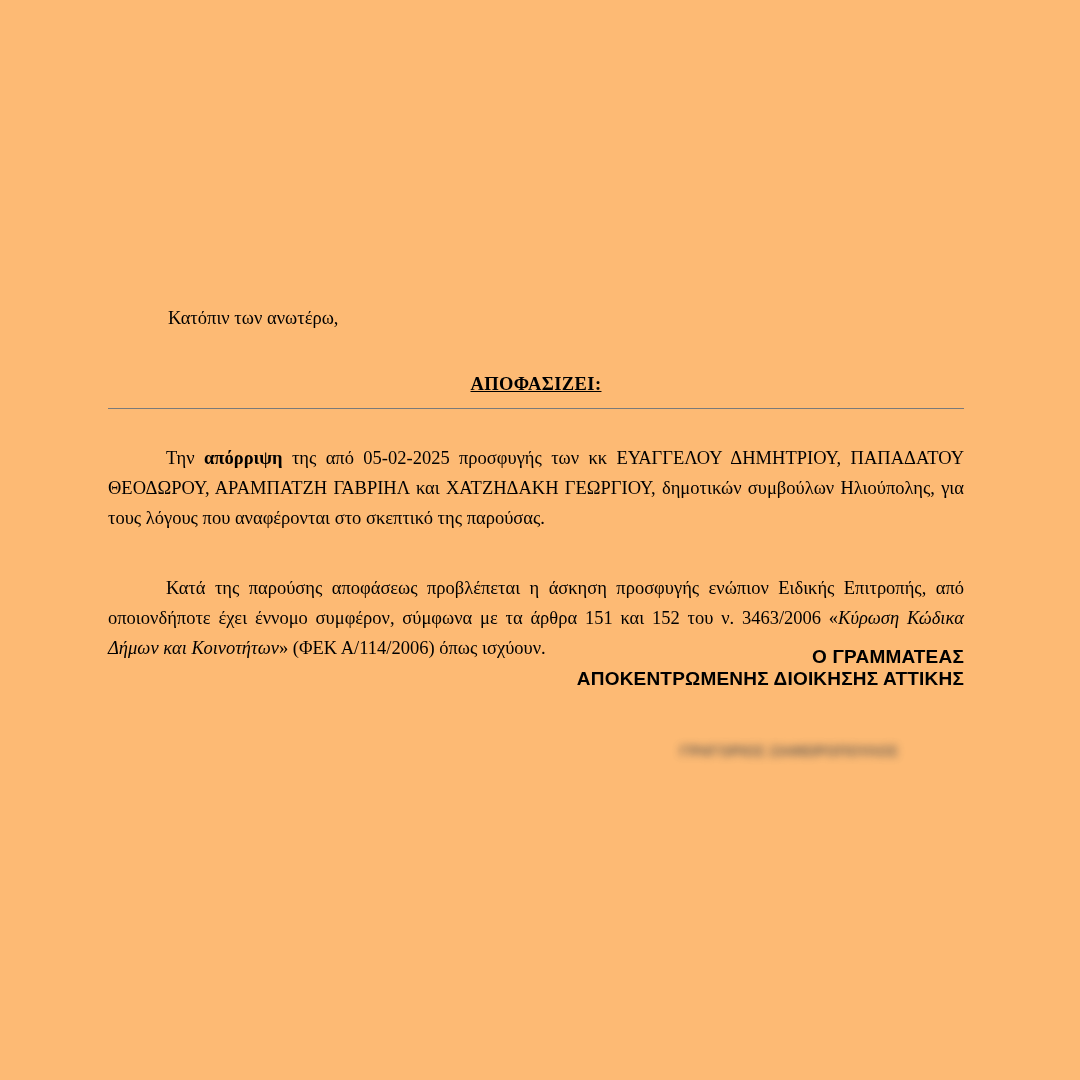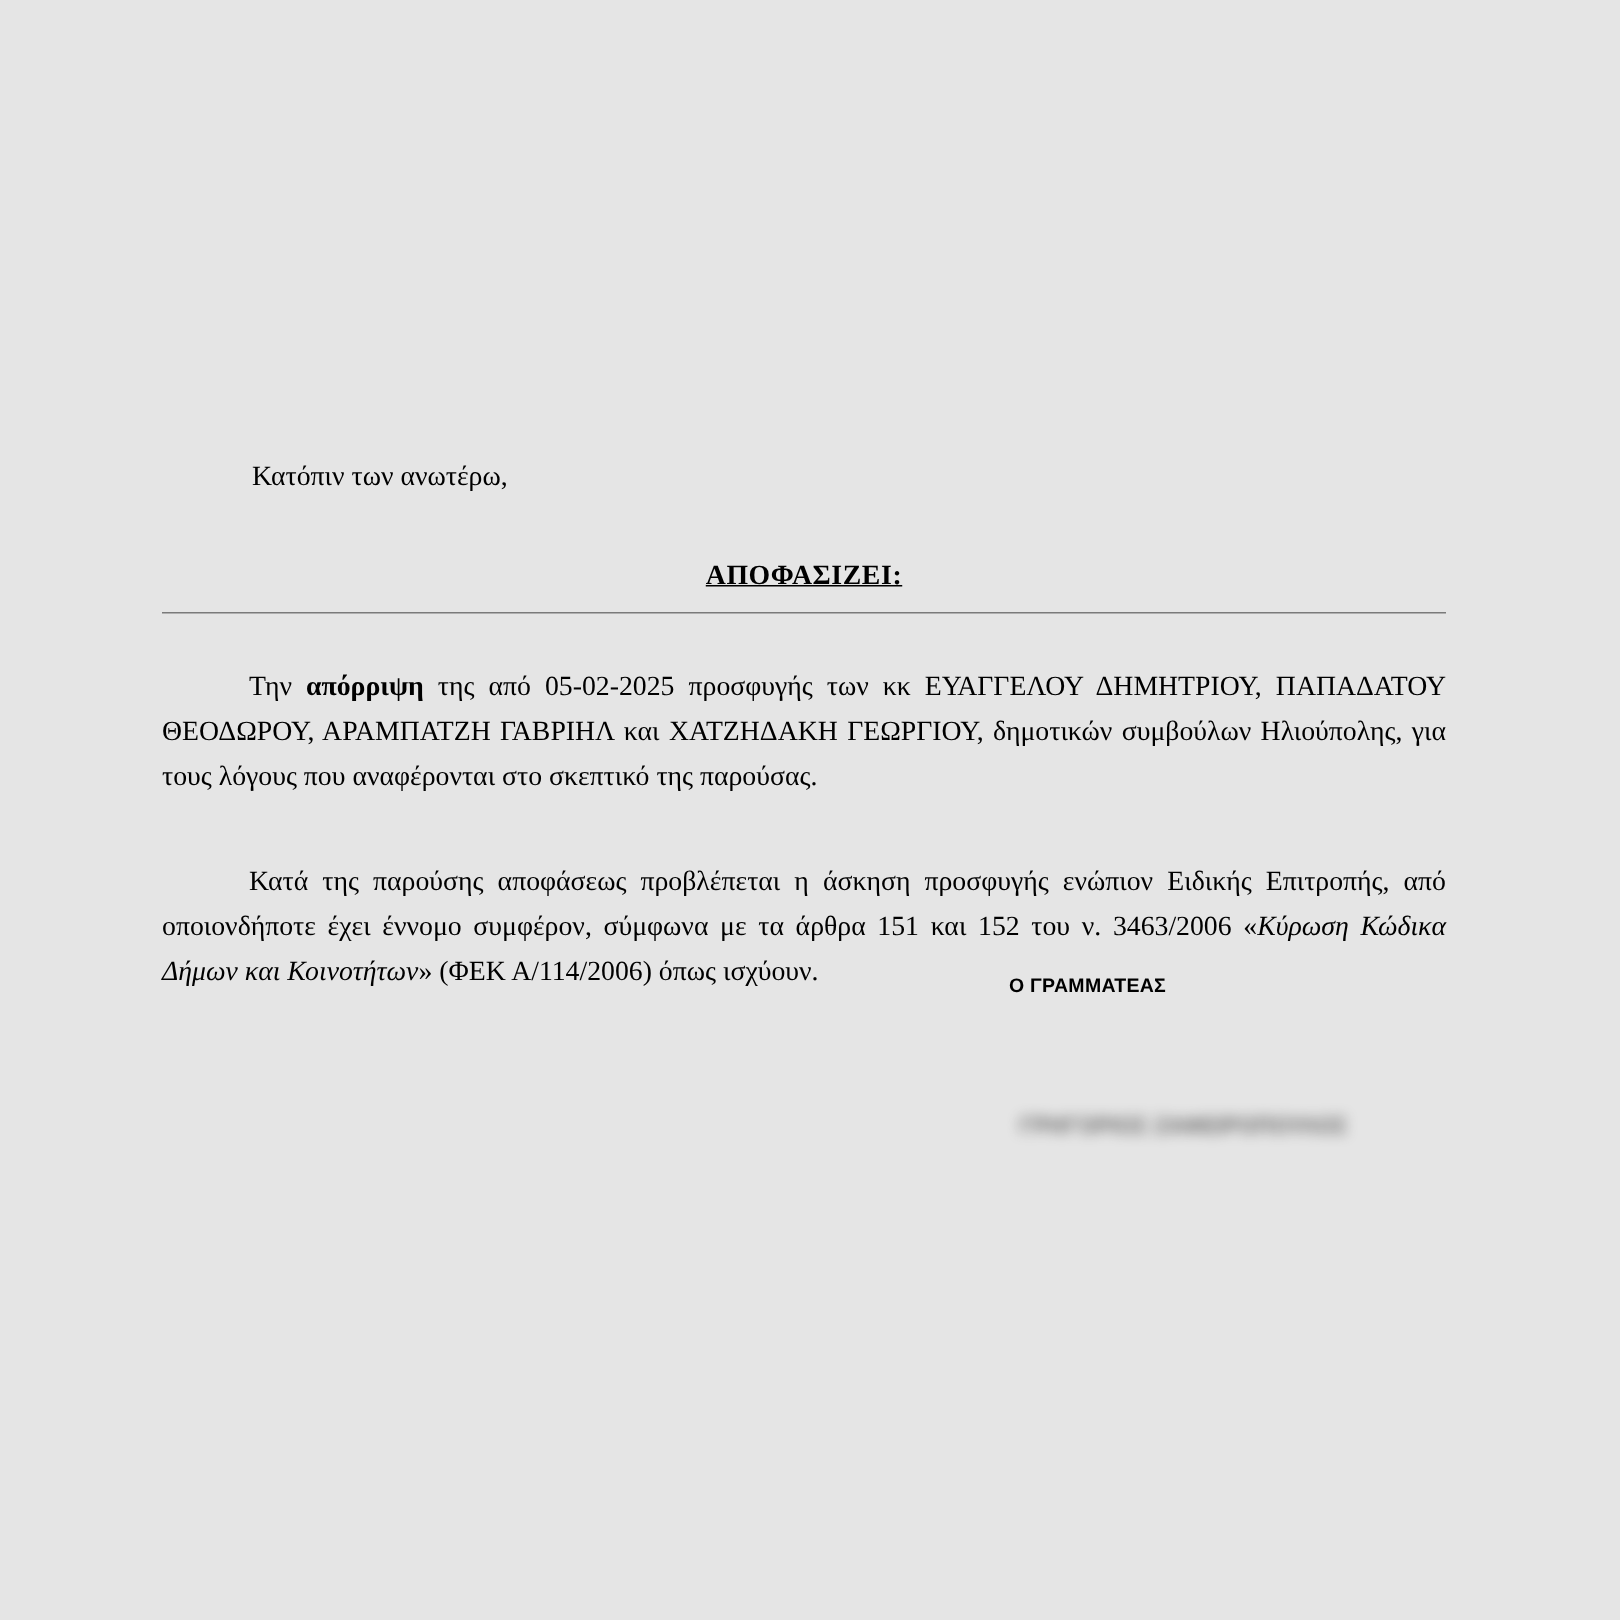--- a/index.html
+++ b/index.html
@@ -14,21 +14,21 @@
     color: #000000;
     position: relative;
     overflow: hidden;
   }
   .page {
     position: absolute;
     left: 0;
     top: 0;
     width: 1080px;
     height: 1080px;
-    background: #e5e5e5;
+    background: #fdba74;
   }
   .content {
     position: absolute;
     left: 108px;
     top: 0;
     width: 856px;
   }
   .line-intro {
     position: absolute;
     top: 306px;
@@ -72,24 +72,24 @@
   .para-1 { top: 443px; }
   .para-2 { top: 573px; }
   .bold { font-weight: bold; margin-top: 24px; }
   .italic { font-style: italic; }
 
   .signature-block {
     position: absolute;
     top: 646px;
     left: 378px;
     width: 478px;
-    text-align: center;
+    text-align: right;
     font-family: "Liberation Sans", sans-serif;
     font-weight: bold;
-    font-size: 13px;
+    font-size: 19px;
     line-height: 22px;
     letter-spacing: 0.2px;
   }
   .signature-name {
     position: absolute;
     top: 742px;
     left: 536px;
     width: 290px;
     height: 26px;
     text-align: center;
@@ -120,18 +120,19 @@
     <div class="para para-1">
       <span class="indent"></span><span>Την </span><span class="bold">απόρριψη</span><span> της από 05-02-2025 προσφυγής των κκ ΕΥΑΓΓΕΛΟΥ ΔΗΜΗΤΡΙΟΥ, ΠΑΠΑΔΑΤΟΥ ΘΕΟΔΩΡΟΥ, ΑΡΑΜΠΑΤΖΗ ΓΑΒΡΙΗΛ και ΧΑΤΖΗΔΑΚΗ ΓΕΩΡΓΙΟΥ, δημοτικών συμβούλων Ηλιούπολης, για τους λόγους που αναφέρονται στο σκεπτικό της παρούσας.</span>
     </div>
 
     <div class="para para-2">
       <span class="indent"></span><span>Κατά της παρούσης αποφάσεως προβλέπεται η άσκηση προσφυγής ενώπιον Ειδικής Επιτροπής, από οποιονδήποτε έχει έννομο συμφέρον, σύμφωνα με τα άρθρα 151 και 152 του ν. 3463/2006 «</span><span class="italic">Κύρωση Κώδικα Δήμων και Κοινοτήτων</span><span>» (ΦΕΚ Α/114/2006) όπως ισχύουν.</span>
     </div>
 
     <div class="signature-block">
       <div>Ο ΓΡΑΜΜΑΤΕΑΣ</div>
+      <div>ΑΠΟΚΕΝΤΡΩΜΕΝΗΣ ΔΙΟΙΚΗΣΗΣ ΑΤΤΙΚΗΣ</div>
     </div>
 
     <div class="signature-name">ΓΡΗΓΟΡΙΟΣ ΖΑΦΕΙΡΟΠΟΥΛΟΣ</div>
 
   </div>
 </div>
 
 </body></html>

